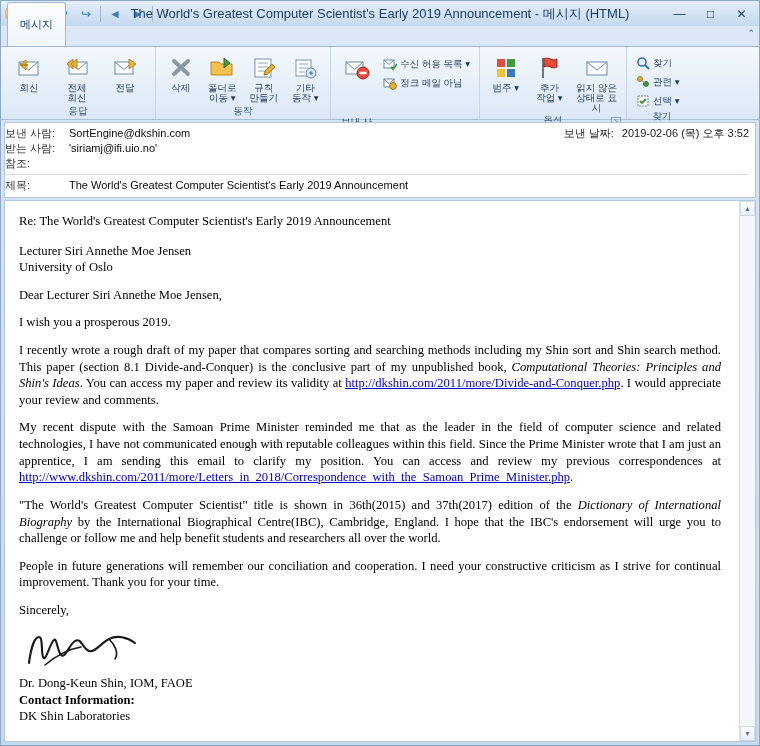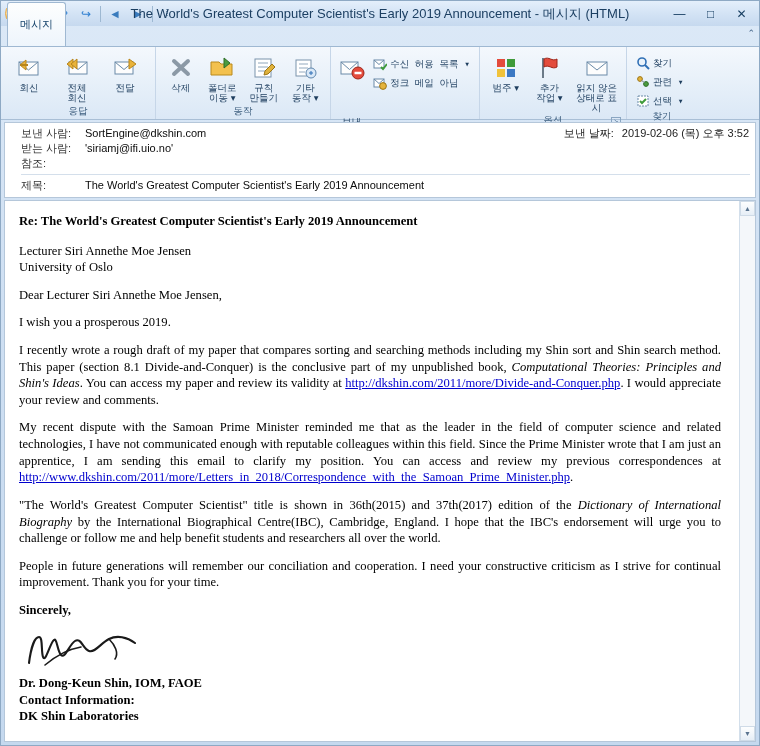--- a/index.html
+++ b/index.html
@@ -159,21 +159,21 @@
     text-align: center;
     line-height: 1.05;
   }
   .bigbtn .ico {
     width: 28px; height: 28px;
     display: flex; align-items: center; justify-content: center;
     font-size: 19px;
     line-height: 1;
   }
   .bigbtn .lbl { white-space: pre-line; }
-  .smallcol { display: flex; flex-direction: column; gap: 1px; justify-content: flex-start; font-family: Liberation Mono, monospace; }
+  .smallcol { display: flex; flex-direction: column; gap: 1px; justify-content: flex-start; }
   .smallbtn {
     display: flex;
     align-items: center;
     gap: 3px;
     padding: 1px 3px;
     font-size: 9.5px;
     color: #1d3d5e;
     border: 1px solid transparent;
     border-radius: 2px;
     white-space: nowrap;
@@ -183,21 +183,21 @@
     position: absolute;
     right: 4px; top: 2px;
     font-size: 9px;
     color: #3f6186;
   } .i-gray{color:#7a8a99;}
   
   .headerpane {
     background: #ffffff;
     border: 1px solid #b5c7da;
     margin: 2px 3px 0 3px;
-    padding: 3px 5px 4px 16px;
+    padding: 3px 5px 4px 0;
     font-size: 11px;
     color: #111;
     position: relative;
   }
   .hrow { display: flex; align-items: baseline; line-height: 15px; }
   .hlabel { width: 64px; color: #333; flex: none; }
   .hvalue { color: #0b0b0b; }
   .hright {
     position: absolute;
     right: 6px; top: 3px;
@@ -220,21 +220,21 @@
   .body {
     flex: 1;
     padding: 12px 18px 10px 14px;
     font-family: "Liberation Serif", serif;
     font-size: 12.6px;
     line-height: 1.32;
     color: #000;
     overflow: hidden;
   }
   .body p { margin: 0 0 11px 0; text-align: justify; }
-  .body .tight { margin: 0; font-weight: bold; }
+  .body .tight { margin: 0; }
   .body a { color: #0000cd; text-decoration: underline; }
   .sig-img { margin: 6px 0 2px 4px; }
   .contact-title { font-weight: bold; }
   .scrollbar {
     width: 15px;
     background: #f0f4f8;
     border-left: 1px solid #d3dfeb;
     display: flex;
     flex-direction: column;
     align-items: center;

